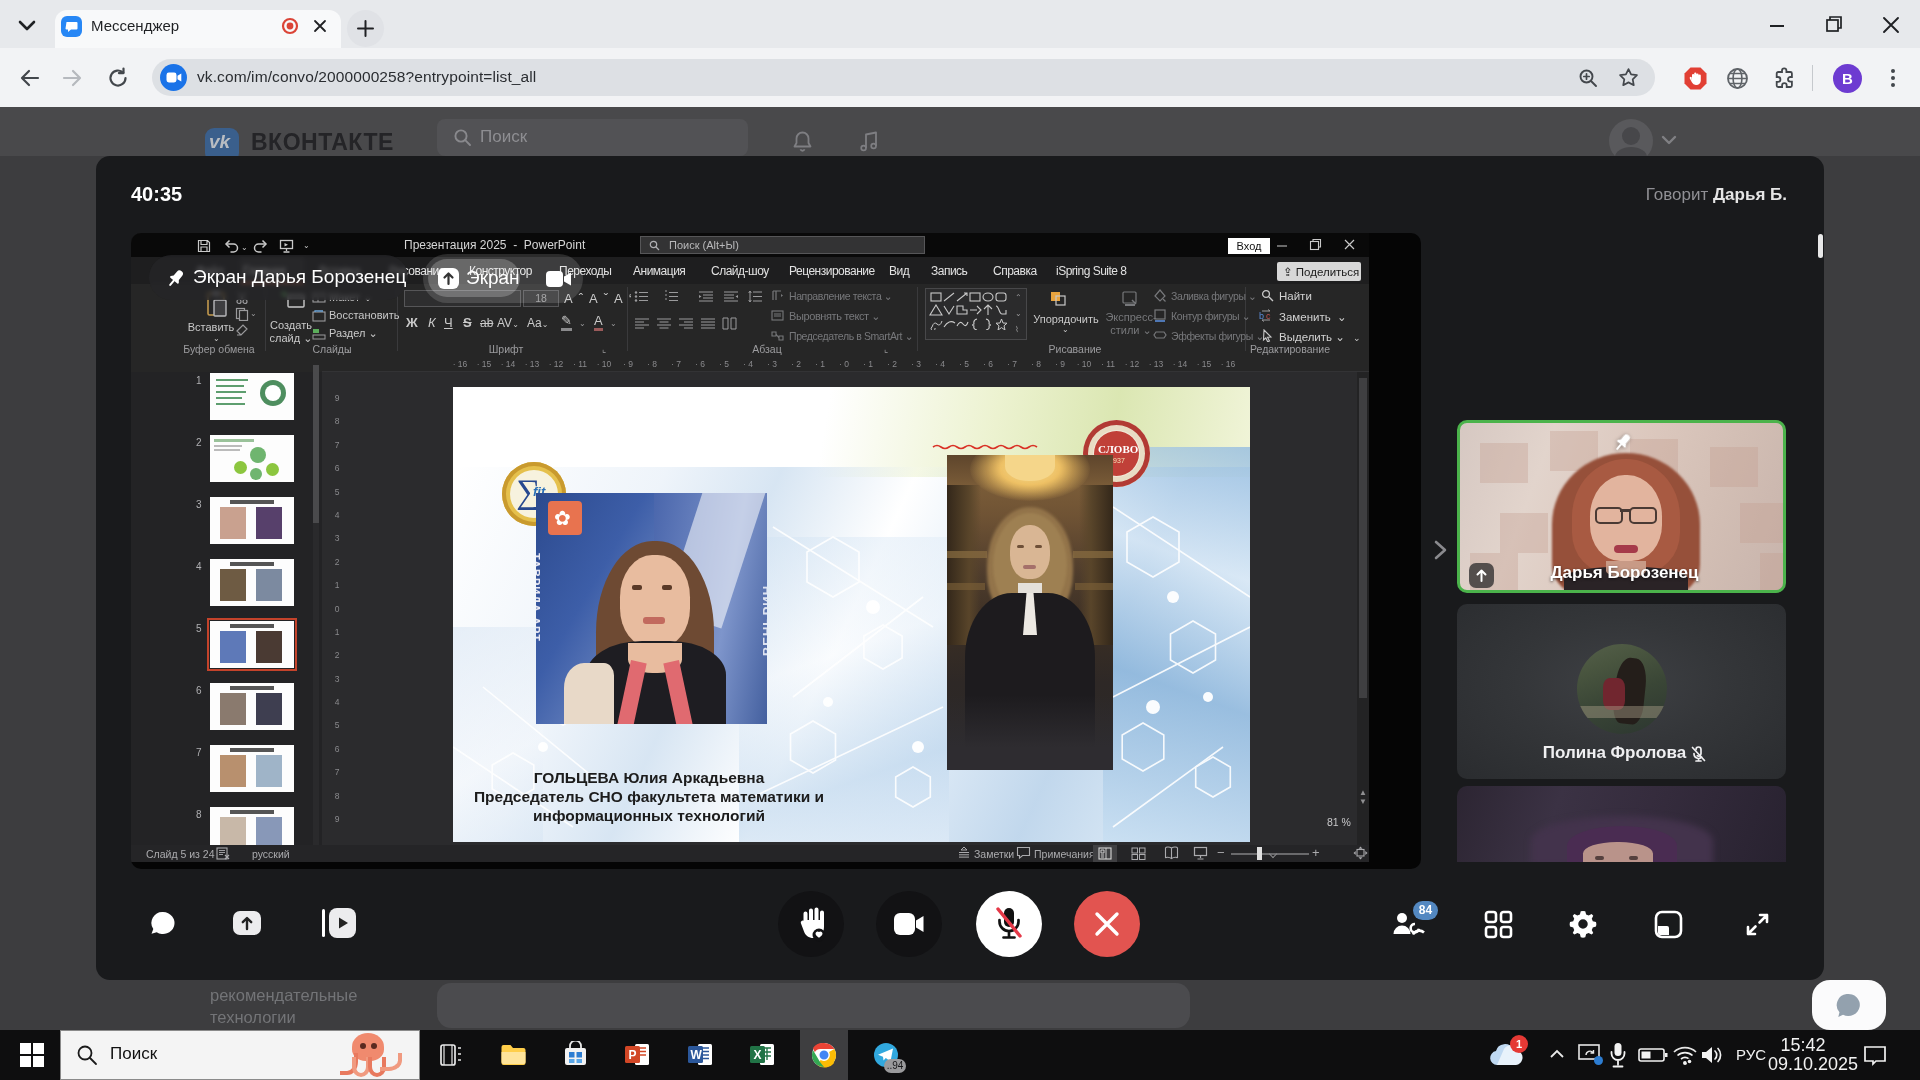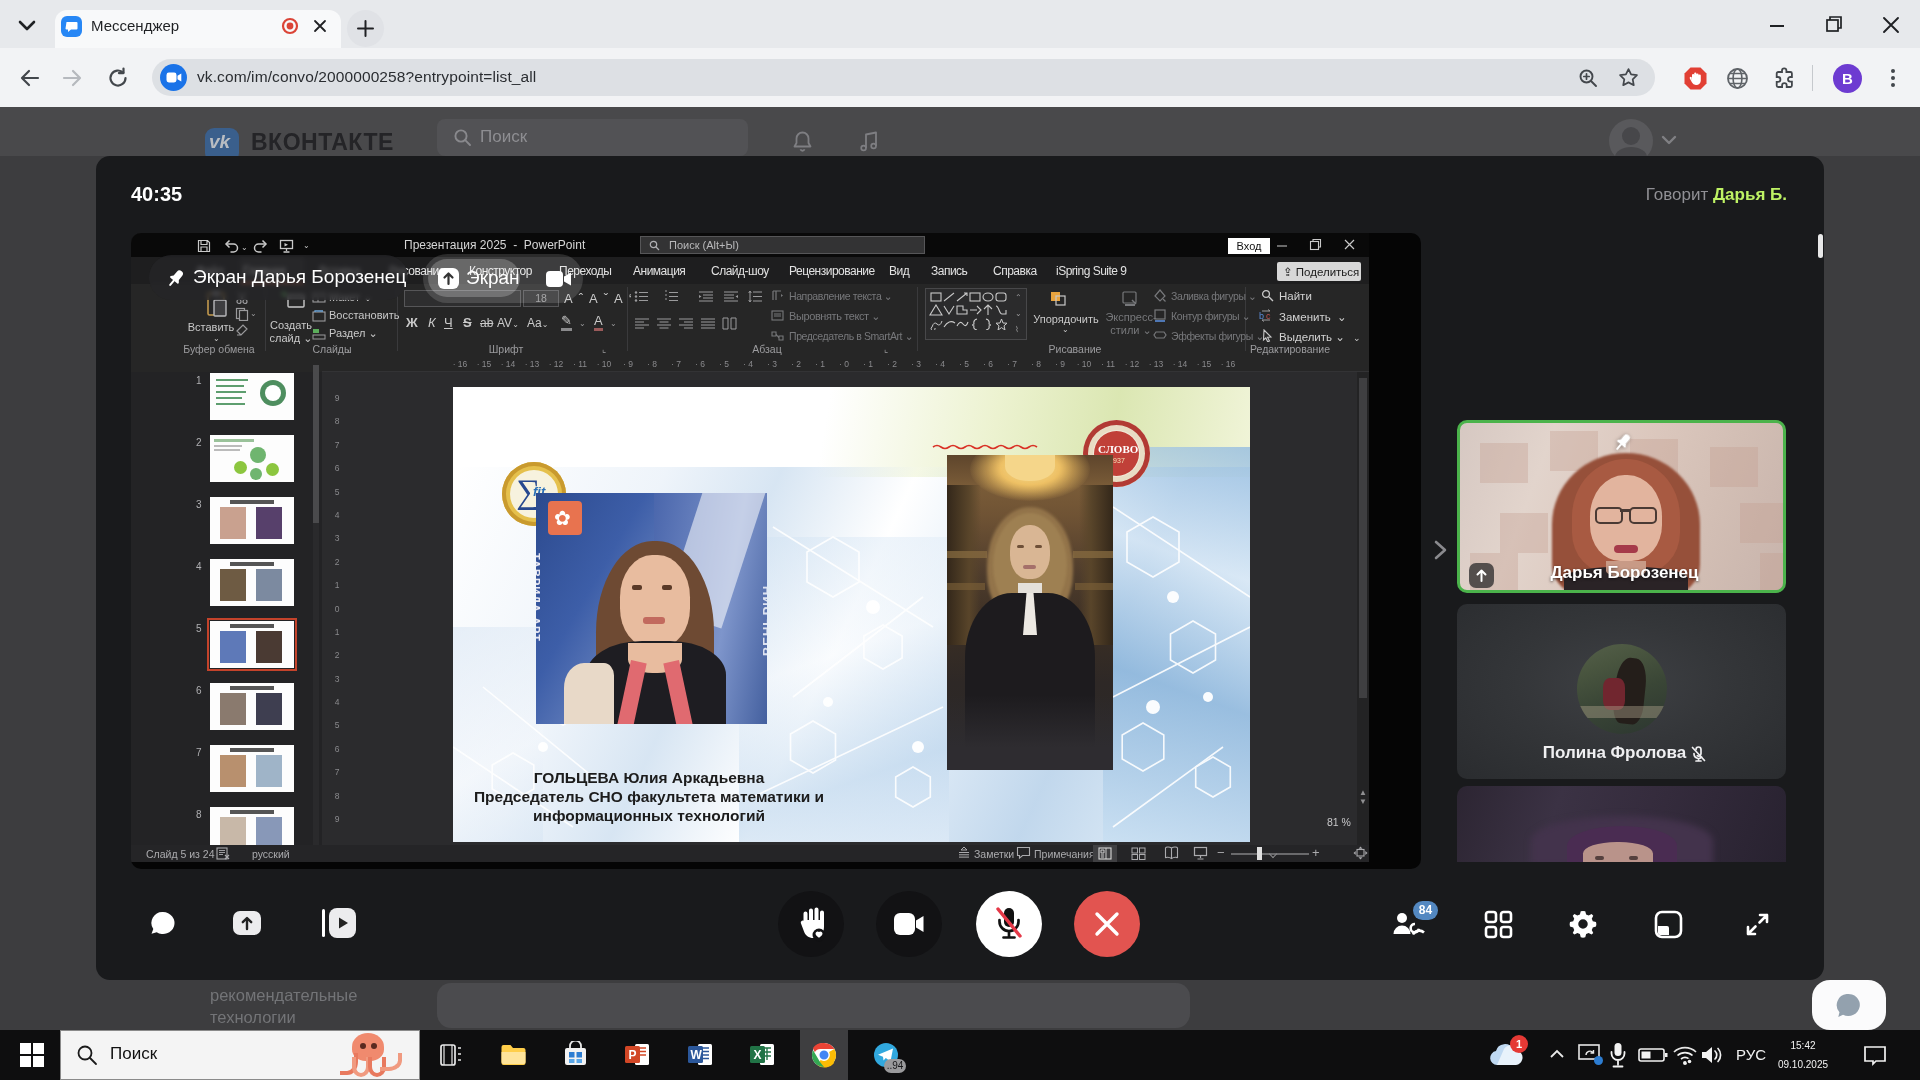--- a/index.html
+++ b/index.html
@@ -121,21 +121,21 @@
 
 <div class="abs" style="left:210px;top:984px;font-size:16.5px;color:#737477;line-height:22px;">рекомендательные<br>технологии</div>
 <div class="abs" style="left:437px;top:983px;width:753px;height:45px;background:#4B4B4E;border-radius:14px;"></div>
 <div class="abs" style="left:1812px;top:980px;width:74px;height:50px;background:#FBFBFC;border-radius:18px;"></div>
 <svg class="abs" style="left:1833px;top:992px" width="31" height="30" viewBox="0 0 31 30">
       <path d="M15.5 2 a11.5 11 0 1 1 -6.5 20 l-5 1.6 1.8 -4.6 a11 11 0 0 1 9.7 -17 z" fill="#93A1AE" transform="rotate(-8 15 15)"></path>
     </svg>
 
 <div class="abs" style="left:96px;top:156px;width:1728px;height:824px;background:#191A1C;border-radius:14px;"></div>
 <div class="abs" style="left:131px;top:183px;font-size:20px;font-weight:bold;color:#FFFFFF;">40:35</div>
-<div class="abs" style="left:1497px;top:185px;width:290px;font-size:17px;color:#909095;text-align:right;">Говорит <span style="color:#bef264;font-weight:bold;">Дарья Б.</span></div>
+<div class="abs" style="left:1497px;top:185px;width:290px;font-size:17px;color:#909095;text-align:right;">Говорит <span style="color:#e5e5e5;font-weight:bold;">Дарья Б.</span></div>
 
 <div class="abs" style="left:131px;top:233px;width:1290px;height:636px;background:#050505;border-radius:10px;overflow:hidden;">
 <div class="abs" style="left:0;top:0;width:1238px;height:629px;background:#262626;">
 <div class="abs" style="left:0;top:0;width:1238px;height:24px;background:#090909;"></div>
 <svg class="abs" style="left:66px;top:6px" width="14" height="14" viewBox="0 0 14 14">
           <path d="M1.5 1.5 h9 l2 2 v9 h-11 z M4 1.5 v4 h6 v-4 M4 12.5 v-4.5 h6 v4.5" fill="none" stroke="#C9C9C9" stroke-width="1.2"></path>
         </svg>
 <svg class="abs" style="left:92px;top:6px" width="16" height="14" viewBox="0 0 16 14">
           <path d="M3.5 5 h7 a4 4 0 0 1 0 8 h-3" fill="none" stroke="#C9C9C9" stroke-width="1.5"></path>
           <path d="M6.5 1.5 L3 5 L6.5 8.5" fill="none" stroke="#C9C9C9" stroke-width="1.5"></path>
@@ -175,21 +175,21 @@
 <div class="abs" style="left:188px;top:31px;font-size:12px;letter-spacing:-0.5px;color:#E2E2E2;">Вставка</div>
 <div class="abs" style="left:258px;top:31px;font-size:12px;letter-spacing:-0.5px;color:#E2E2E2;">Рисование</div>
 <div class="abs" style="left:338px;top:31px;font-size:12px;letter-spacing:-0.5px;color:#E2E2E2;">Конструктор</div>
 <div class="abs" style="left:428px;top:31px;font-size:12px;letter-spacing:-0.5px;color:#E2E2E2;">Переходы</div>
 <div class="abs" style="left:502px;top:31px;font-size:12px;letter-spacing:-0.5px;color:#E2E2E2;">Анимация</div>
 <div class="abs" style="left:580px;top:31px;font-size:12px;letter-spacing:-0.5px;color:#E2E2E2;">Слайд-шоу</div>
 <div class="abs" style="left:658px;top:31px;font-size:12px;letter-spacing:-0.5px;color:#E2E2E2;">Рецензирование</div>
 <div class="abs" style="left:758px;top:31px;font-size:12px;letter-spacing:-0.5px;color:#E2E2E2;">Вид</div>
 <div class="abs" style="left:800px;top:31px;font-size:12px;letter-spacing:-0.5px;color:#E2E2E2;">Запись</div>
 <div class="abs" style="left:862px;top:31px;font-size:12px;letter-spacing:-0.5px;color:#E2E2E2;">Справка</div>
-<div class="abs" style="left:925px;top:31px;font-size:12px;letter-spacing:-0.5px;color:#E2E2E2;">iSpring Suite 9</div>
+<div class="abs" style="left:925px;top:31px;font-size:12px;letter-spacing:-0.5px;color:#E2E2E2;">iSpring Suite 8</div>
 <div class="abs" style="left:109px;top:24px;width:64px;height:27px;background:#2D2D2E;border-bottom:2px solid #EA6B4A;box-sizing:border-box;"></div>
 <div class="abs" style="left:112px;top:31px;font-size:12px;letter-spacing:-0.5px;color:#FFFFFF;">Главная</div>
 <div class="abs" style="left:1146px;top:29px;width:84px;height:19px;background:#D8D8D8;border-radius:2px;"></div>
 <div class="abs" style="left:1152px;top:32px;font-size:11.5px;color:#1A1A1A;">⇪ Поделиться</div>
 <div class="abs" style="left:0;top:51px;width:1238px;height:72px;background:#262626;"></div>
 <div class="abs" style="left:134px;top:54px;width:1px;height:64px;background:#3A3A3C;"></div>
 <div class="abs" style="left:266px;top:54px;width:1px;height:64px;background:#3A3A3C;"></div>
 <div class="abs" style="left:496px;top:54px;width:1px;height:64px;background:#3A3A3C;"></div>
 <div class="abs" style="left:786px;top:54px;width:1px;height:64px;background:#3A3A3C;"></div>
 <div class="abs" style="left:1114px;top:54px;width:1px;height:64px;background:#3A3A3C;"></div>
@@ -894,17 +894,17 @@
       </g>
       <circle cx="13" cy="19" r="2" fill="#F2F2F2"></circle>
       <circle cx="17" cy="17" r="2.6" fill="#0E0E0F"></circle>
       <circle cx="17.5" cy="17.5" r="1.8" fill="#F2F2F2"></circle>
     </svg>
 <svg class="abs" style="left:1700px;top:1044px" width="26" height="22" viewBox="0 0 26 22">
       <path d="M2 8 h4 l6 -5 v16 l-6 -5 h-4 z" fill="#F2F2F2"></path>
       <path d="M15 7 a5.5 5.5 0 0 1 0 8 M18 4.5 a9.5 9.5 0 0 1 0 13" stroke="#F2F2F2" stroke-width="1.7" fill="none" stroke-linecap="round"></path>
     </svg>
 <div class="abs" style="left:1736px;top:1046px;font-size:15px;color:#F2F2F2;">РУС</div>
-<div class="abs" style="left:1768px;top:1036px;width:70px;text-align:center;font-size:10px;color:#F2F2F2;line-height:19px;">15:42<br>09.10.2025</div>
+<div class="abs" style="left:1768px;top:1036px;width:70px;text-align:center;font-size:18px;color:#F2F2F2;line-height:19px;">15:42<br>09.10.2025</div>
 <svg class="abs" style="left:1862px;top:1044px" width="26" height="24" viewBox="0 0 26 24">
       <path d="M3 3 h20 v14 h-9 l-3 3 v-3 h-8 z" fill="none" stroke="#F2F2F2" stroke-width="1.7"></path>
     </svg>
 </div>
 
 </body></html>

